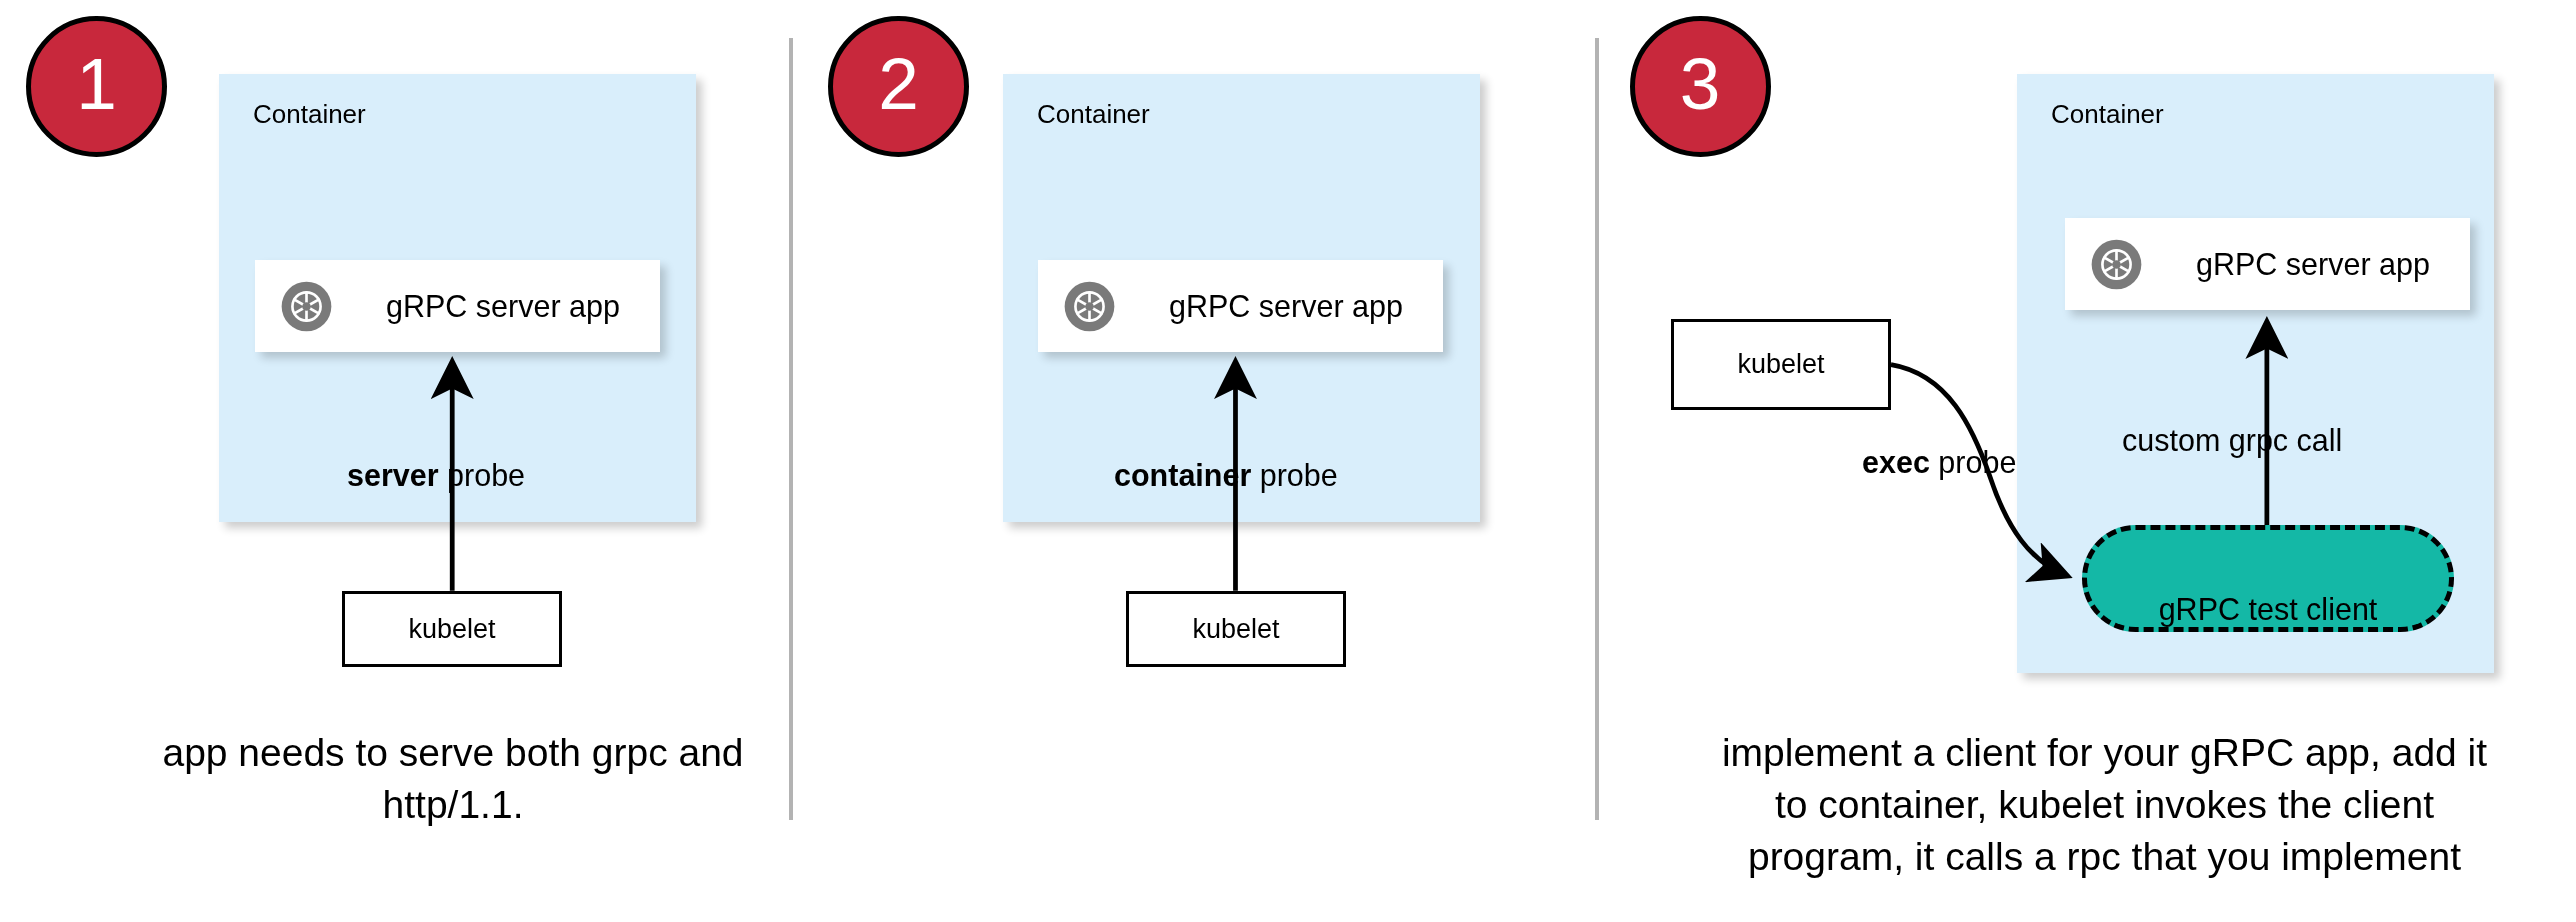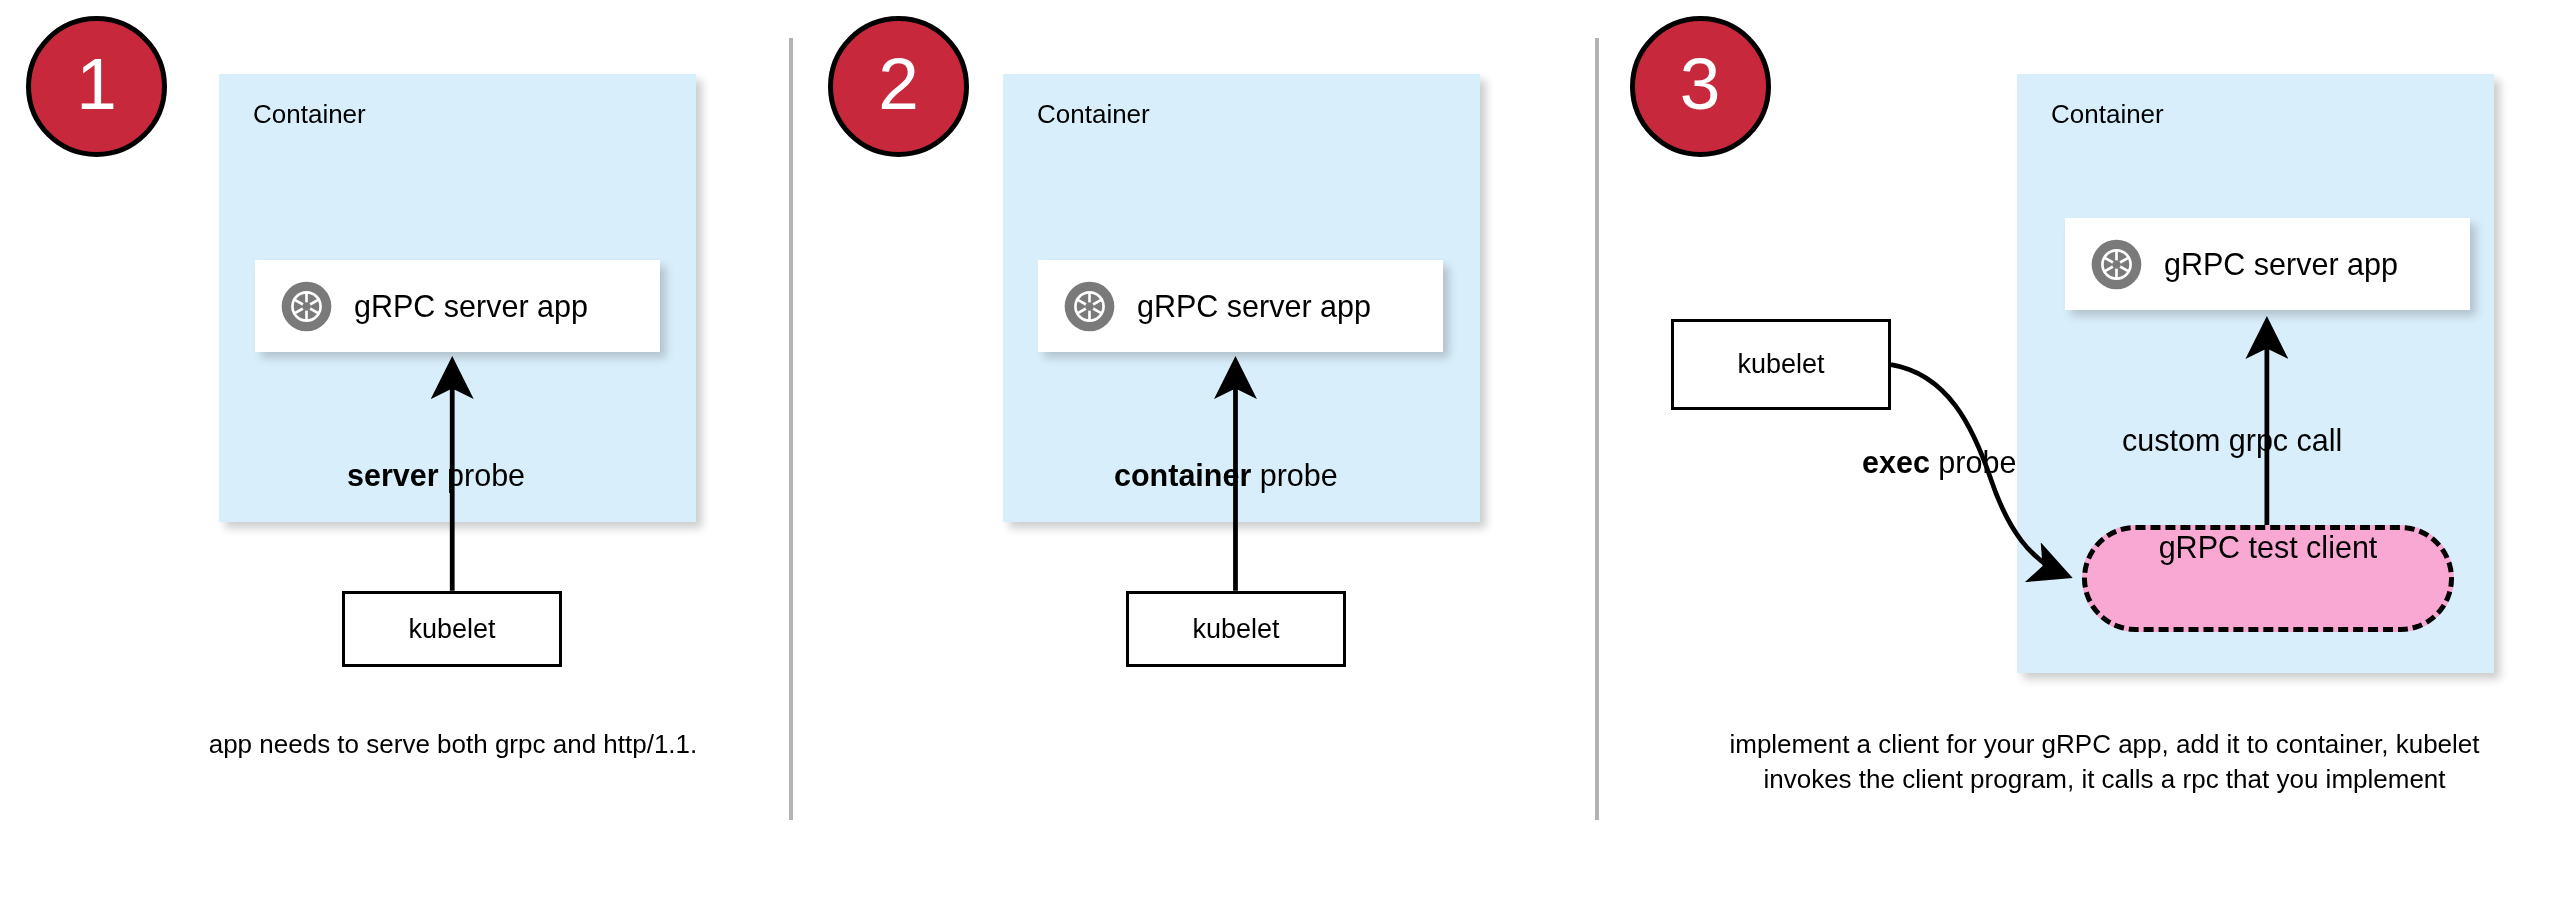--- a/index.html
+++ b/index.html
@@ -87,20 +87,21 @@
 
   
   .app-card {
     position: absolute;
     background: #ffffff;
     box-shadow: 5.7px 5.7px 8.6px rgba(0,0,0,0.18);
     display: flex;
     align-items: center;
     box-sizing: border-box;
     padding-left: 25px;
+    gap: 32px;
   }
   .app-card .app-label {
     font-size: 30.5px;
     color: #000000;
     margin-left: 21px;
     white-space: nowrap;
   }
   .grpc-icon { width: 53px; height: 53px; flex: 0 0 auto; display: block; }
 
   .p1 .app-card { left: 255px; top: 260px; width: 405px; height: 92px; }
@@ -128,36 +129,36 @@
     position: absolute;
     font-size: 30.5px;
     color: #000000;
     white-space: nowrap;
   }
   .edge-label b { font-weight: 700; }
 
   
   .test-client {
     position: absolute;
-    background: #f9a8d4;
+    background: #14b8a6;
     border: 5.7px dashed #000000;
     border-radius: 95px;
     box-sizing: border-box;
     display: flex;
-    align-items: flex-start;
+    align-items: flex-end;
     justify-content: center;
     font-size: 30.5px;
     color: #000000;
     white-space: nowrap;
   }
 
   
   .caption {
     position: absolute;
-    font-size: 26px;
+    font-size: 39px;
     line-height: 1.33;
     color: #000000;
     text-align: center;
   }
   .p1 .caption { left: 157px; top: 727px; width: 592px; }
   .p2 .caption { left: 148px; top: 727px; width: 592px; }
   .p3 .caption { left: 119px; top: 727px; width: 773px; }
 
   
   .arrows {

